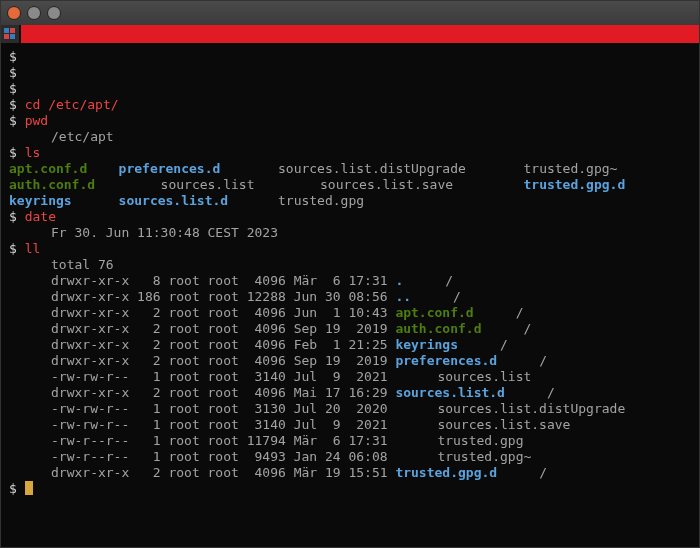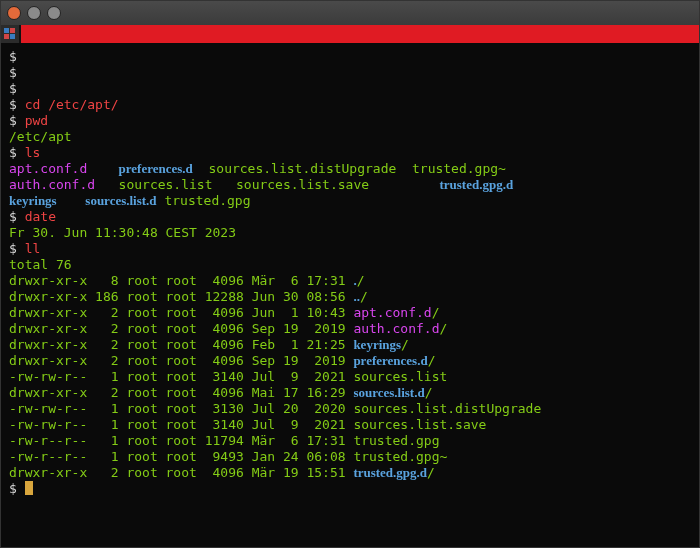--- a/index.html
+++ b/index.html
@@ -10,23 +10,23 @@
   .tbtn.close { background: #e46a3a; }
   .tbtn.min { background: #8a8a8a; }
   .tbtn.max { background: #8a8a8a; }
   .menubar { height: 18px; background: #e01b23; display: flex; align-items: center; }
   .menubar .wicon { width: 18px; height: 18px; background: #2b2b2b; display: flex; align-items: center; justify-content: center; }
   .menubar .wicon svg { display: block; }
   .menubar .sep { width: 2px; height: 18px; background: #111; margin-left: 0; }
   .term { flex: 1; background: #0a0a0a; color: #d7d7d7; font-family: "DejaVu Sans Mono","Liberation Mono",monospace; font-size: 13px; line-height: 16px; padding: 6px 8px 8px 8px; white-space: pre; overflow: hidden; letter-spacing: 0; }
   .p { color: #d7d7d7; } 
   .cmd { color: #ef4444; }
-  .out { color: #84cc16; }
-  .dir { color: #5aa3df; font-weight: 700; font-family: Liberation Serif, serif; }
-  .yel { color: #d946ef; font-weight: 400; }
+  .out { color: #a3a3a3; margin-left: 42px; }
+  .dir { color: #5aa3df; font-weight: 700; }
+  .yel { color: #4d7c0f; font-weight: 700; }
   .cursor { display: inline-block; width: 8px; height: 14px; background: #d9a63d; vertical-align: -2px; }
   .row { display: block; }
 </style>
 </head>
 <body>
 
 <div class="window">
   <div class="titlebar">
     <span class="tbtn close"></span>
     <span class="tbtn min"></span>

